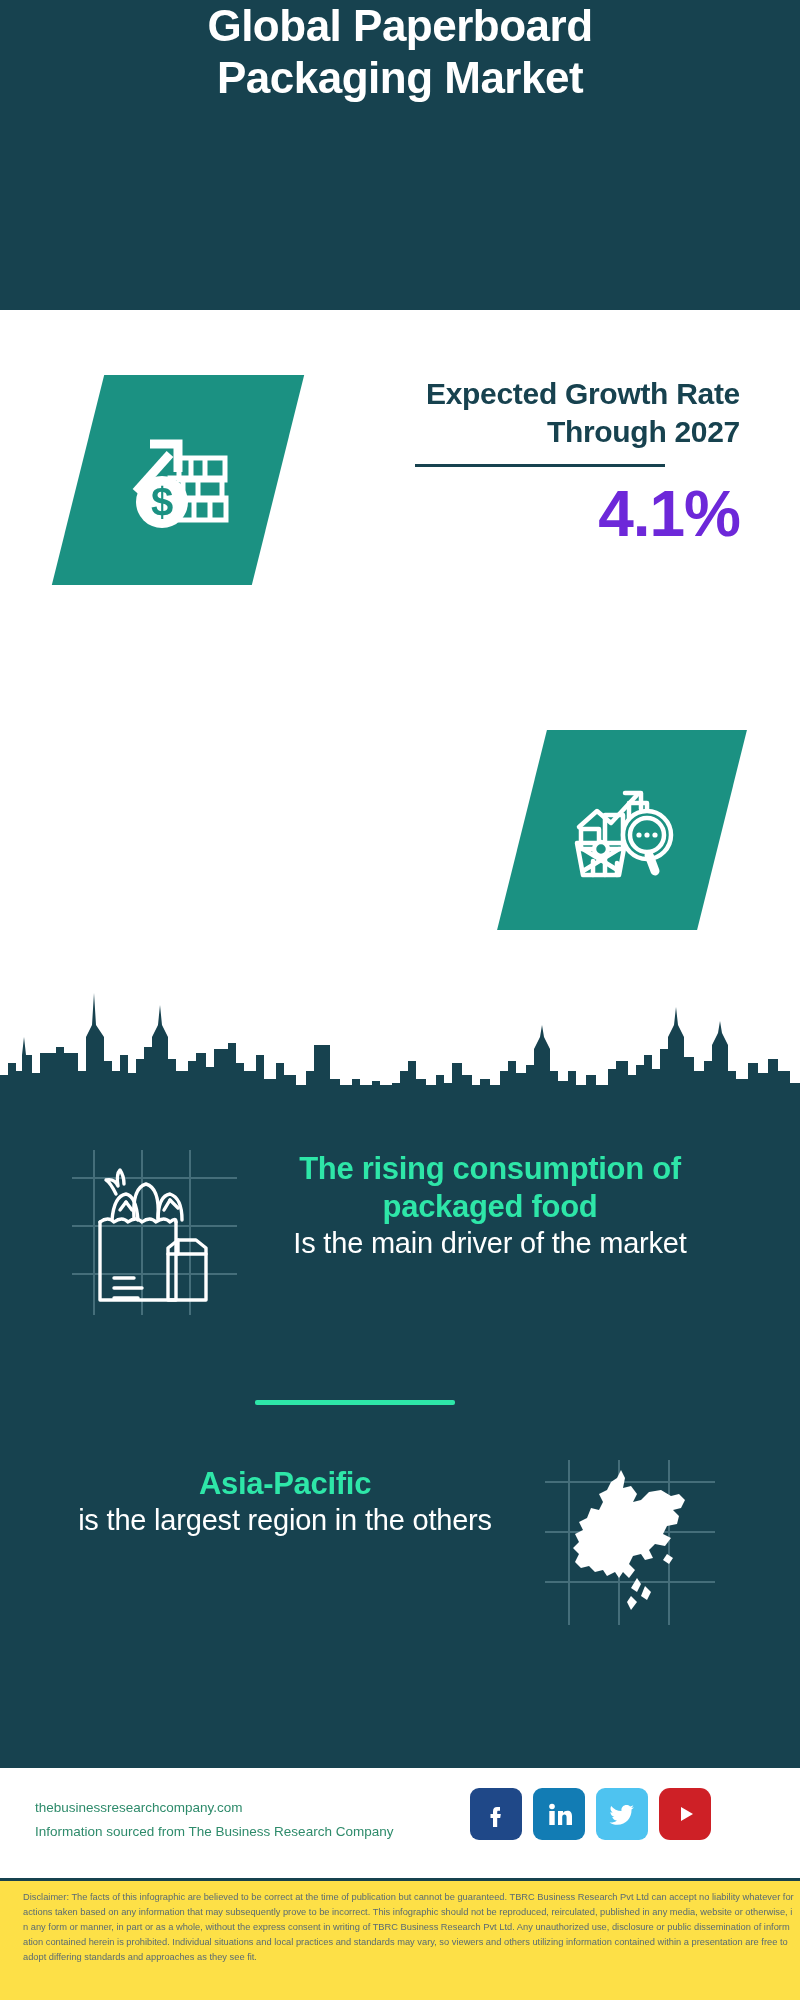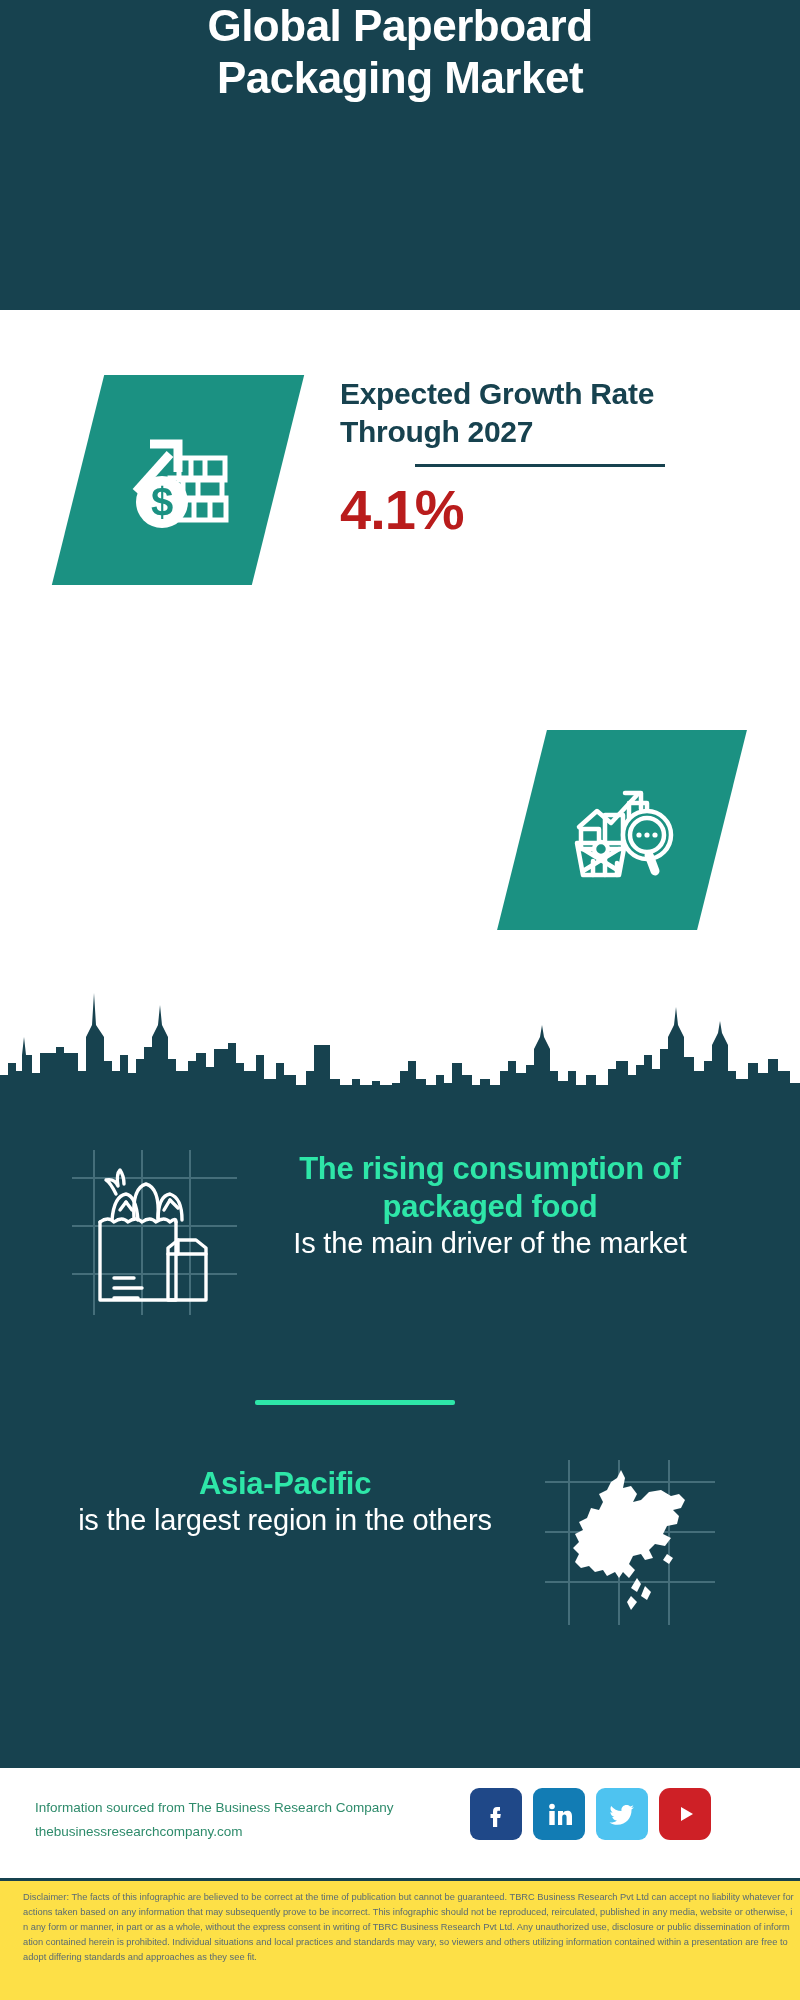--- a/index.html
+++ b/index.html
@@ -32,30 +32,30 @@
     background:#1B9182;
     transform:skewX(-14deg);
     display:flex; align-items:center; justify-content:center;
   }
   .para > svg { transform:skewX(14deg); }
 
   .badge-growth { left:78px; top:375px; width:200px; height:210px; }
   .badge-size   { left:522px; top:730px; width:200px; height:200px; }
 
   
-  .stat { position:absolute; text-align:left; }
+  .stat { position:absolute; text-align:right; }
   .stat-label {
     color:#17424F; font-size:30px; font-weight:bold; line-height:1.25;
     letter-spacing:-0.3px;
   }
   .stat-rule {
     height:3px; background:#17424F; margin:14px auto 10px auto; width:250px;
   }
   .stat-value {
-    color:#b91c1c; font-size:56px; font-weight:bold; letter-spacing:-1px;
+    color:#6d28d9; font-size:64px; font-weight:bold; letter-spacing:-1px;
   }
 
   .stat-growth { left:340px; top:375px; width:400px; }
   .stat-size   { left:55px;  top:712px; width:400px; }
 
   
   .dark {
     position:absolute; left:0; top:1085px; width:800px; height:680px;
     background:#17424F;
   }
@@ -241,22 +241,22 @@
       <path fill="#ffffff" d="M72 18 L76 10 L80 18 L78 28 L86 26 L92 34 L88 42 L96 40 L104 32 L116 30 L126 36 L134 34 L140 40 L136 48 L128 50 L134 56 L132 64 L122 66 L118 74 L126 78 L120 86 L110 84 L104 90 L108 98 L100 100 L96 94 L88 96 L84 104 L90 110 L84 118 L78 112 L74 118 L70 112 L62 116 L58 110 L50 112 L44 106 L36 108 L30 102 L34 94 L28 88 L34 82 L30 74 L38 70 L34 62 L42 58 L46 48 L54 50 L58 42 L54 34 L62 30 L66 22 Z"></path>
       <path fill="#ffffff" d="M92 118 L96 124 L92 132 L86 128 Z"></path>
       <path fill="#ffffff" d="M100 126 L106 132 L102 140 L96 136 Z"></path>
       <path fill="#ffffff" d="M86 136 L92 142 L86 150 L82 142 Z"></path>
       <path fill="#ffffff" d="M122 94 L128 98 L124 104 L118 100 Z"></path>
     </svg>
   </div>
 
   <div class="footer">
     <div class="footer-text">
+      <div>thebusinessresearchcompany.com</div>
       <div>Information sourced from The Business Research Company</div>
-      <div>thebusinessresearchcompany.com</div>
     </div>
     <div class="socials">
       <div class="social s-fb">
         <svg width="30" height="30" viewBox="0 0 30 30">
           <path fill="#fff" d="M19 8h-3c-2.5 0-4 1.6-4 4.2V15H9.5v4H12v9h4.2v-9h3l0.6-4h-3.6v-2.1c0-0.8 0.3-1.2 1.2-1.2H19V8z"></path>
         </svg>
       </div>
       <div class="social s-li">
         <svg width="30" height="30" viewBox="0 0 30 30">
           <circle cx="8" cy="7.5" r="2.8" fill="#fff"></circle>

